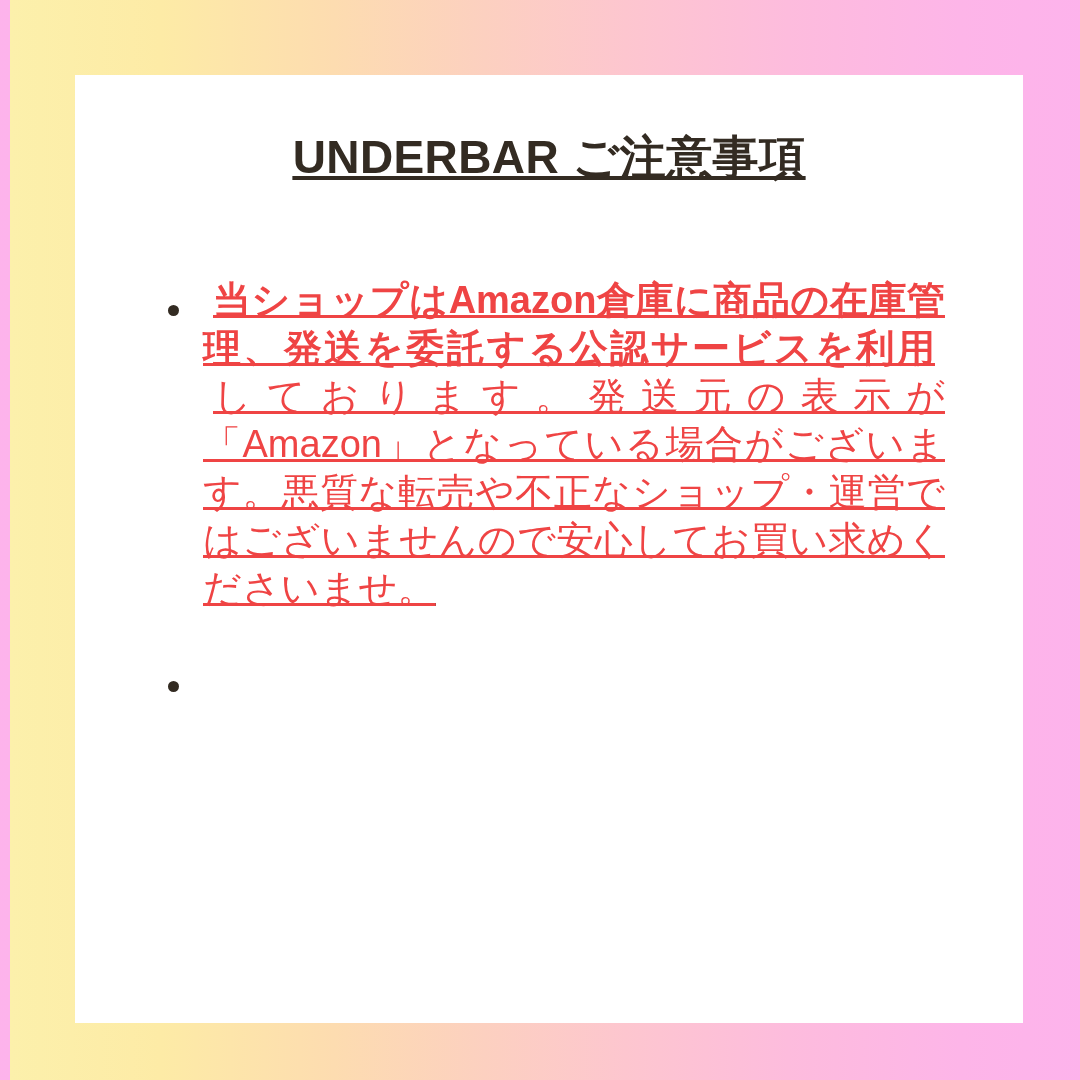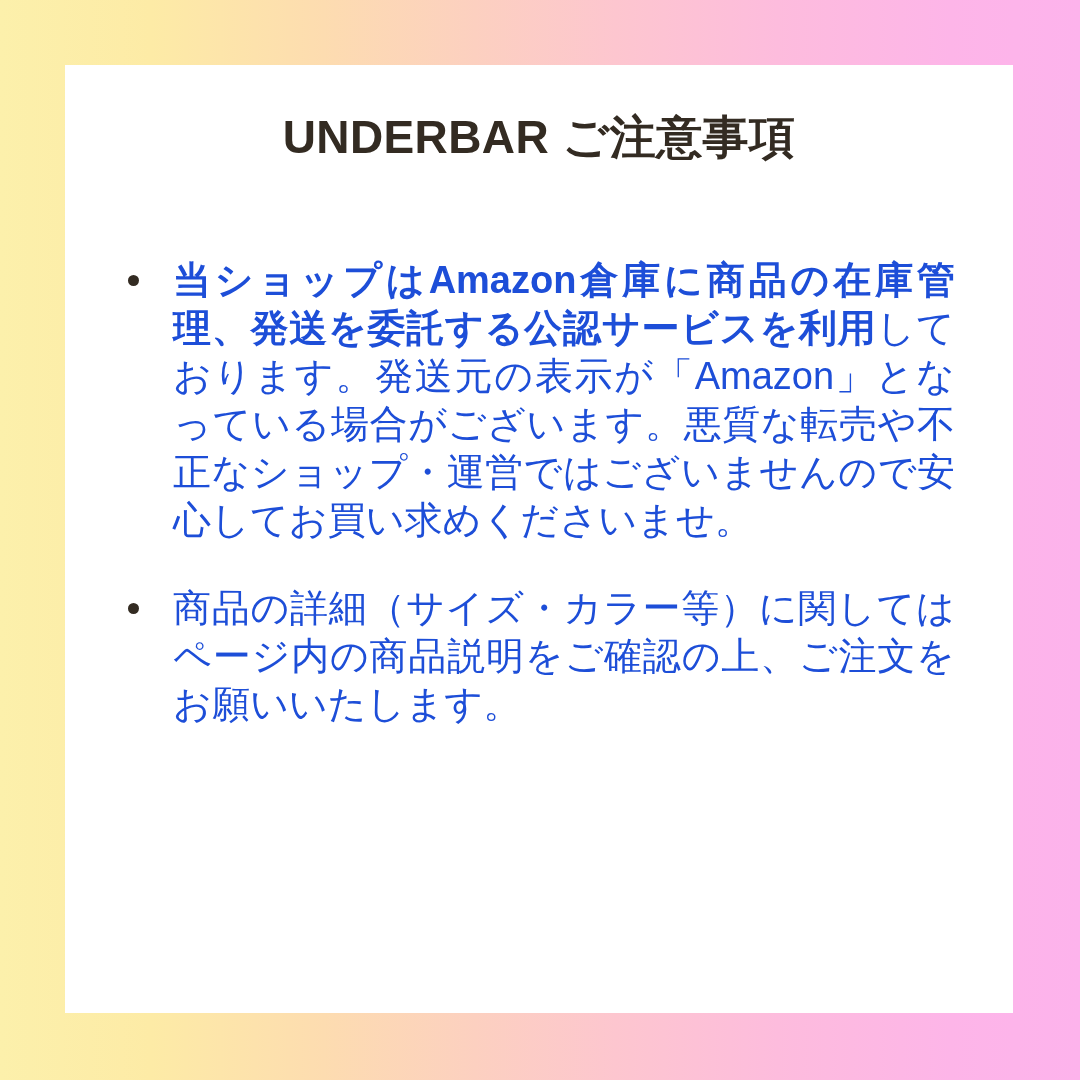--- a/index.html
+++ b/index.html
@@ -1,15 +1,15 @@
 <!DOCTYPE html>
 <html><head>
 <meta charset="utf-8">
 <style>
-  * { margin: 0; padding: 0; box-sizing: border-box; }
+  * { margin: 10px; padding: 0; box-sizing: border-box; text-decoration: underline; }
 
   html, body {
     width: 1080px;
     height: 1080px;
   }
 
   body {
     font-family: "Liberation Sans", "DejaVu Sans", sans-serif;
     background: linear-gradient(90deg,
         #fcf0ab 0%,
@@ -48,21 +48,21 @@
     margin-top: 92px;
     padding: 0 58px 0 56px;
   }
 
   .notice-item {
     position: relative;
     padding-left: 52px;
     margin-bottom: 40px;
     font-size: 38px;
     line-height: 48px;
-    color: #1d4ed8;
+    color: #ef4444;
     text-align: justify;
     text-justify: inter-character;
   }
 
   .notice-item:last-child {
     margin-bottom: 0;
   }
 
   .bullet-dot {
     position: absolute;
@@ -88,17 +88,16 @@
   <ul id="notice-list">
 
     <li class="notice-item">
       <span class="bullet-dot"></span>
       <span class="strong-lead">当ショップはAmazon倉庫に商品の在庫管理、発送を委託する公認サービスを利用</span><span>しております。発送元の表示が「Amazon」となっている場合がございます。悪質な転売や不正なショップ・運営ではございませんので安心してお買い求めくださいませ。</span>
     </li>
 
 
     <li class="notice-item">
       <span class="bullet-dot"></span>
-      <span>商品の詳細（サイズ・カラー等）に関してはページ内の商品説明をご確認の上、ご注文をお願いいたします。</span>
     </li>
 
   </ul>
 </div>
 
 </body></html>

